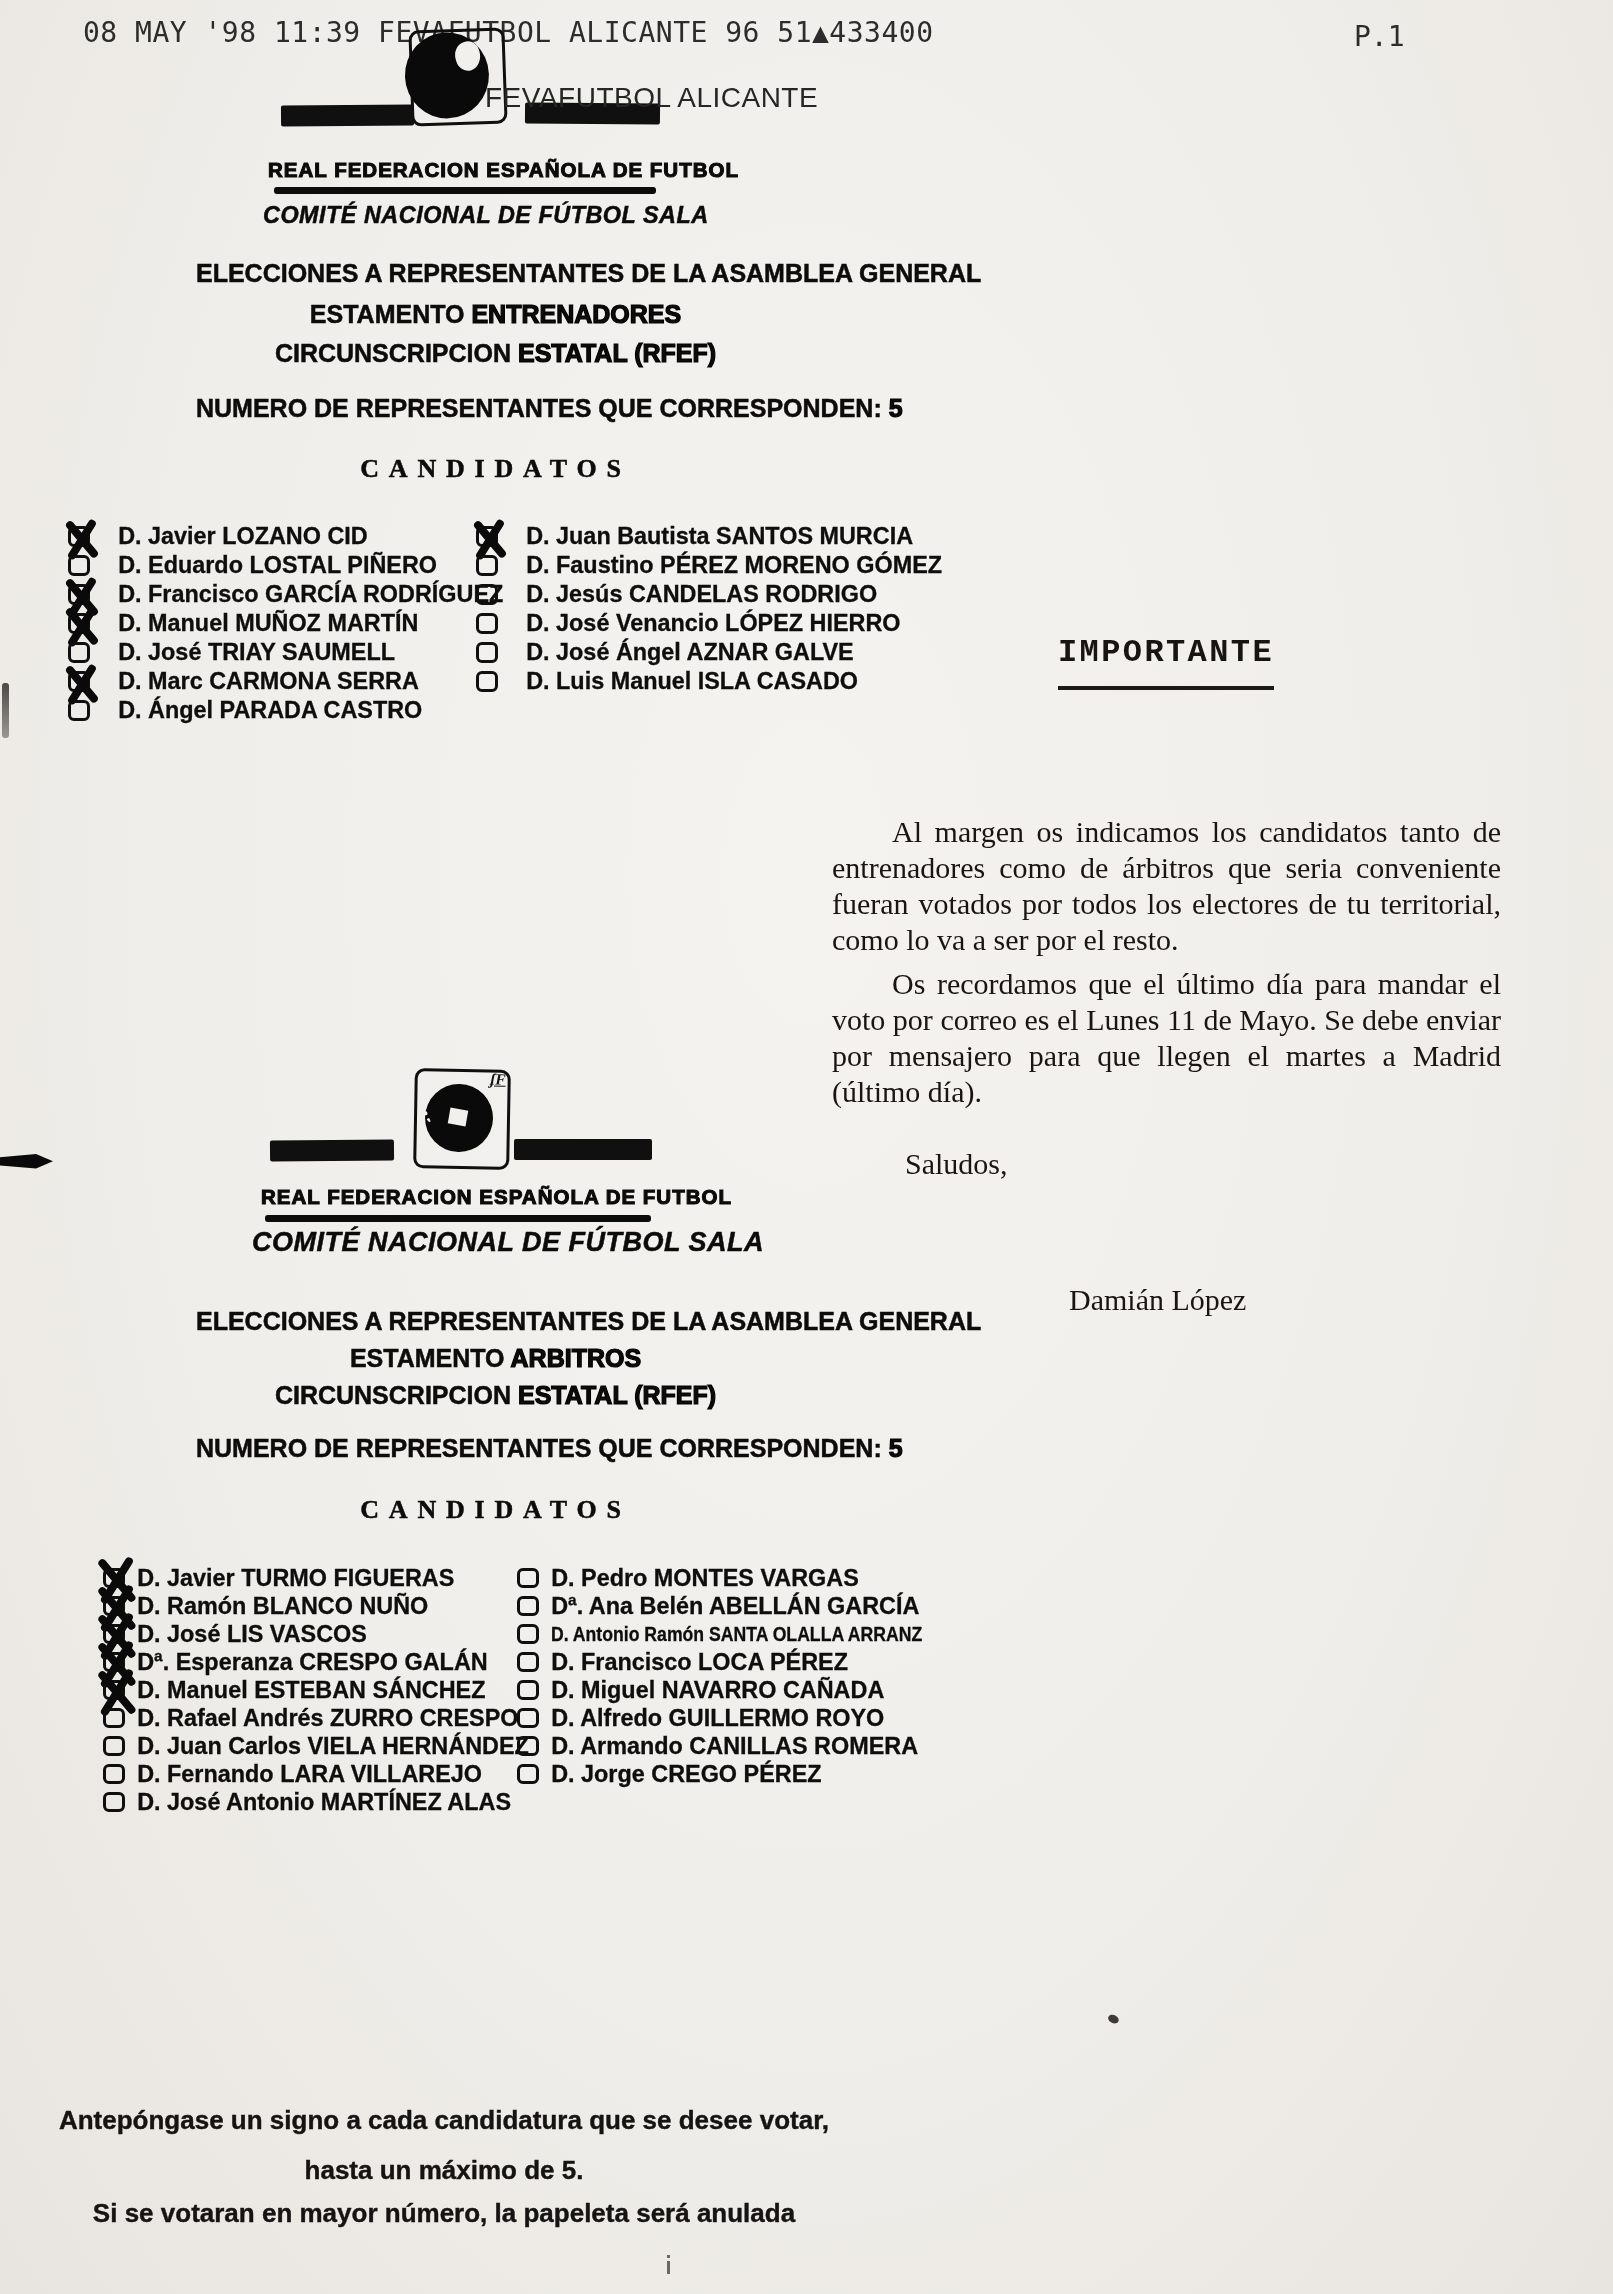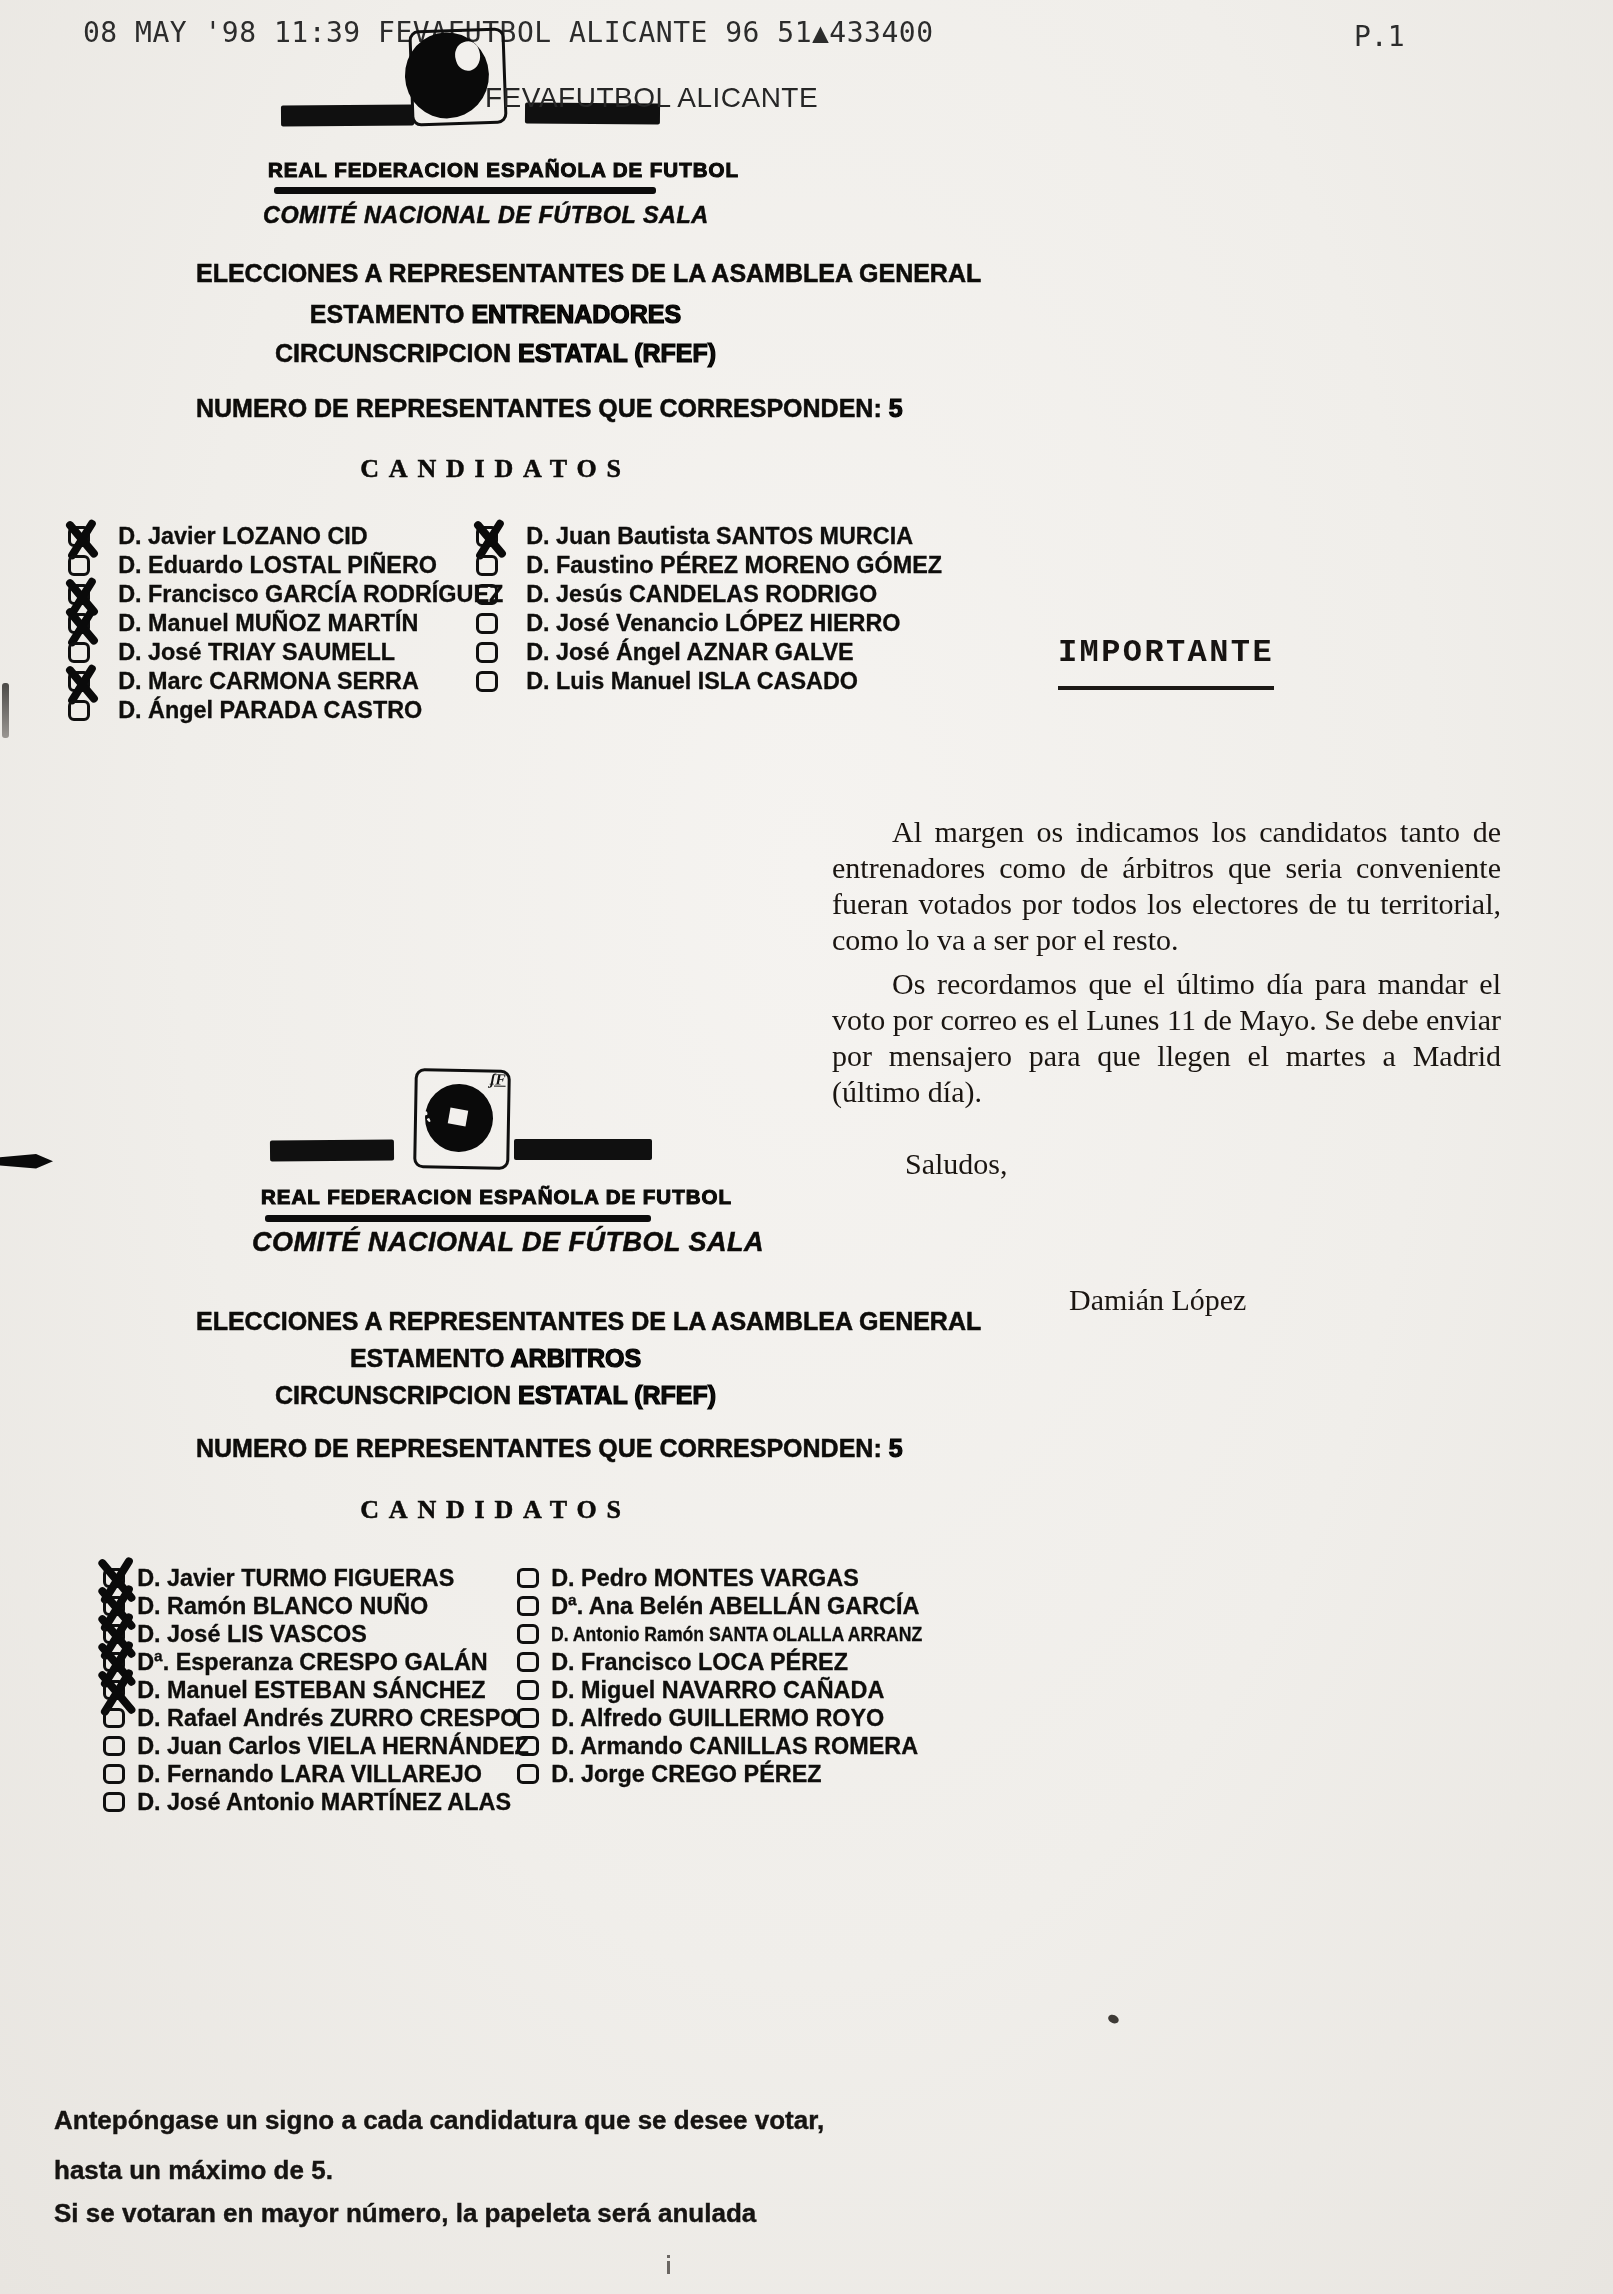--- a/index.html
+++ b/index.html
@@ -76,21 +76,21 @@
     font-size:32px;font-weight:700;letter-spacing:2.4px;color:#171412;
     border-bottom:4.9px solid #1c1916;padding-bottom:15px;}
   .note-block{position:absolute;left:824px;top:806px;width:685px;}
   .note-block p{margin:8px;font-family:"Liberation Serif",serif;font-size:30px;line-height:36px;
     text-align:justify;text-indent:60px;color:#1a1511;}
   .closing{position:absolute;left:905px;top:1147px;font-family:"Liberation Serif",serif;
     font-size:30px;color:#1a1511;}
   .signature{position:absolute;left:1069px;top:1283px;font-family:"Liberation Serif",serif;
     font-size:30px;color:#1a1511;}
   
-  .foot{position:absolute;left:54px;width:780px;text-align:left;font-size:26px;
+  .foot{position:absolute;left:54px;width:780px;text-align:center;font-size:26px;
     font-weight:700;color:#161412;-webkit-text-stroke:0.4px #161412;white-space:nowrap;}
   .foot1{top:2105px;}
   .foot2{top:2155px;}
   .foot3{top:2198px;}
   
   .streak{position:absolute;left:2px;top:683px;width:6.8px;height:55px;border-radius:2.9px;
     background:linear-gradient(#4c4a47,#9a9692);}
   .edge-mark{position:absolute;left:0;top:1154px;width:53px;height:14.6px;background:#0a0a0a;
     clip-path:polygon(0 22%,68% 0,100% 50%,68% 100%,0 78%);}
   .spot1{position:absolute;left:1108px;top:2015px;width:10.7px;height:7.8px;background:#3e3a36;

